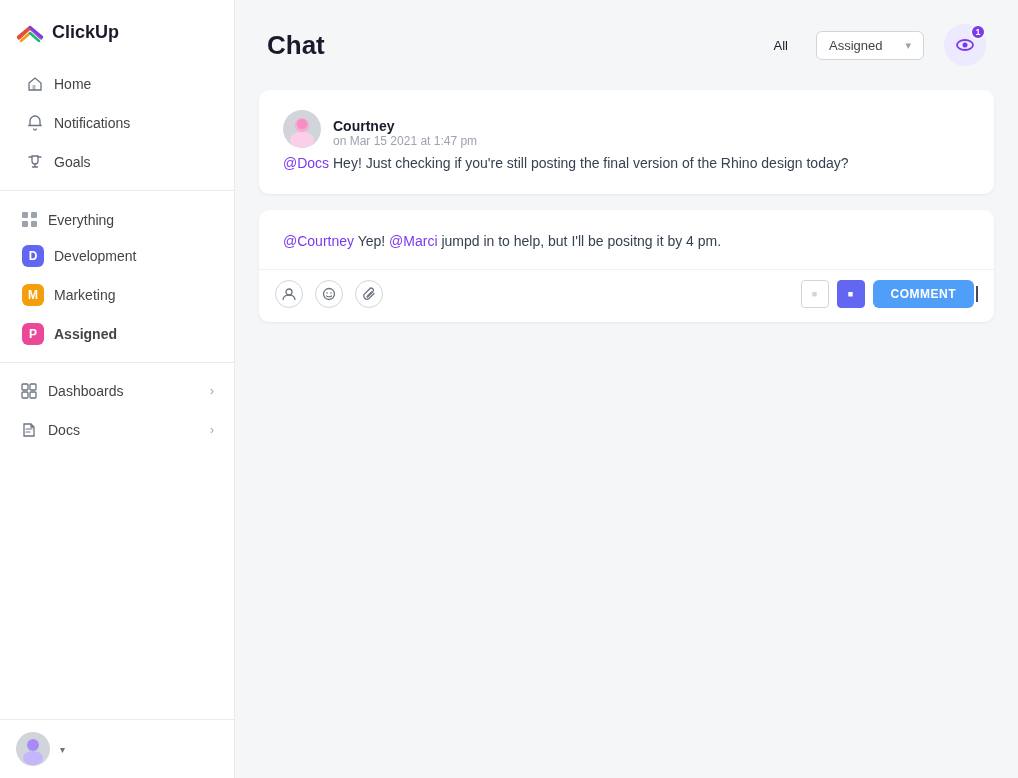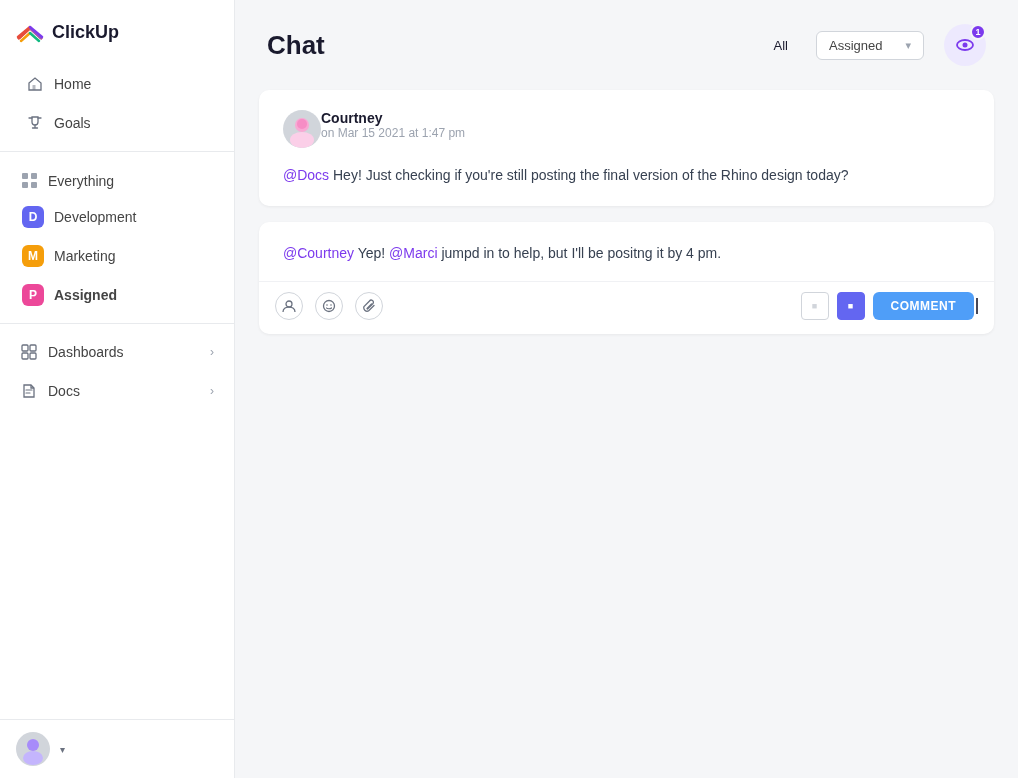--- a/index.html
+++ b/index.html
@@ -201,22 +201,23 @@
     }
 
     .message-card {
       background: #fff;
       border-radius: 10px;
       padding: 20px 24px;
       box-shadow: 0 1px 3px rgba(0,0,0,0.06);
     }
     .message-header {
       display: flex;
-      align-items: flex-start;
-      margin-bottom: 16px;
+      align-items: flex-end;
+      gap: 12px;
+      margin-bottom: 4px;
     }
     .message-avatar {
       width: 38px;
       height: 38px;
       border-radius: 50%;
       background: #d1d5db;
       overflow: hidden;
       flex-shrink: 0;
     }
     .message-meta { display: flex; flex-direction: column; }
@@ -351,20 +352,29 @@
 
   <div class="sidebar-nav">
     <div class="sidebar-nav-item">
       <span class="nav-icon">
         <svg width="16" height="16" viewBox="0 0 16 16" fill="none">
             <path d="M2 7L8 2l6 5v7H2V7z" stroke="#6b7280" stroke-width="1.3" fill="none"></path>
             <rect x="5.5" y="9" width="3" height="5" rx="0.5" fill="#6b7280" opacity="0.5"></rect>
           </svg>
       </span>
       <span>Home</span>
+    </div>
+    <div class="sidebar-nav-item">
+      <span class="nav-icon">
+        <svg width="16" height="16" viewBox="0 0 16 16" fill="none">
+            <path d="M8 1a5 5 0 00-5 5v3l-1 1.5h12L13 9V6a5 5 0 00-5-5z" stroke="#6b7280" stroke-width="1.3" fill="none"></path>
+            <path d="M6.5 13.5a1.5 1.5 0 003 0" stroke="#6b7280" stroke-width="1.3" fill="none"></path>
+          </svg>
+      </span>
+      <span>Notifications</span>
     </div>
     <div class="sidebar-nav-item">
       <span class="nav-icon">
         <svg width="16" height="16" viewBox="0 0 16 16" fill="none">
             <path d="M5 2h6v5a3 3 0 01-6 0V2z" stroke="#6b7280" stroke-width="1.3" fill="none"></path>
             <path d="M2 3h3M11 3h3M8 10v3M5.5 13h5" stroke="#6b7280" stroke-width="1.3" stroke-linecap="round"></path>
           </svg>
       </span>
       <span>Goals</span>
     </div>

